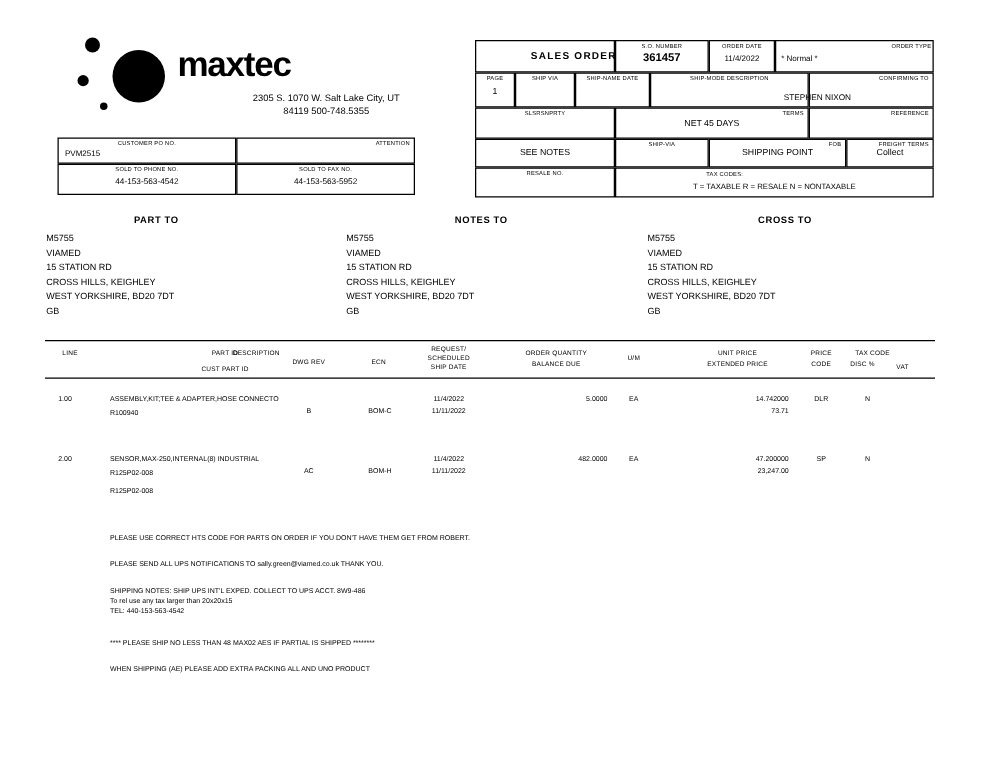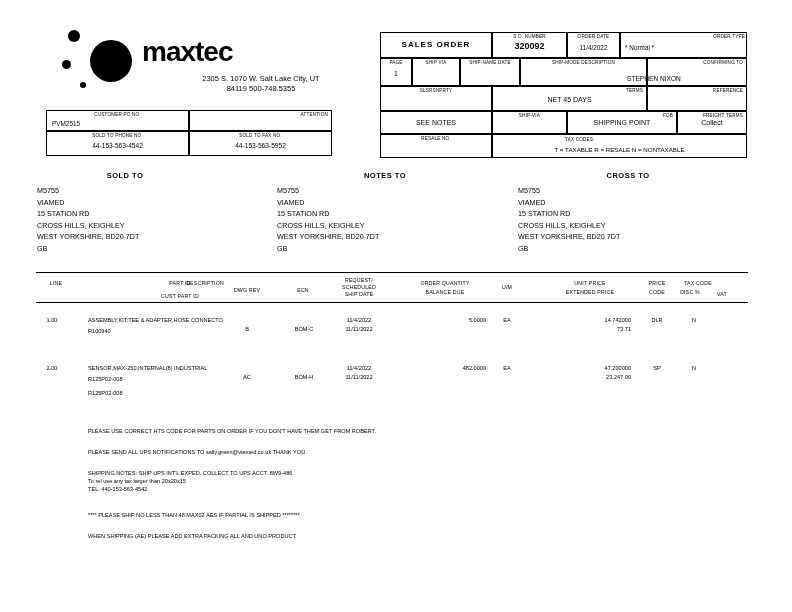--- a/index.html
+++ b/index.html
@@ -144,25 +144,25 @@
     <div class="logo-dot-mid"></div>
     <div class="logo-dot-sm"></div>
     <div class="logo-dot-xs"></div>
     <div class="logo-word">maxtec</div>
     <div class="logo-addr">2305 S. 1070 W.
 Salt Lake City, UT 84119
 500-748.5355</div>
   </div>
 
   <div class="cell" style="left:380px; top:32px; width:112px; height:26px;"></div>
-  <div class="val bold" style="left:380px; top:41px; width:112px; text-align:center; font-size:8px; letter-spacing:1px;">SALES ORDER</div>
+  <div class="val bold" style="left:380px; top:41px; width:112px; text-align:center; font-size:8px; letter-spacing:1px;padding-left:23px;">SALES ORDER</div>
 
   <div class="cell" style="left:492px; top:32px; width:75px; height:26px;"></div>
   <div class="lbl lbl-c" style="left:492px; top:34px; width:75px;">S.O. NUMBER</div>
-  <div class="val bold val-c" style="left:492px; top:42px; width:75px; font-size:9px;">320092</div>
+  <div class="val bold val-c" style="left:492px; top:42px; width:75px; font-size:9px;">361457</div>
 
   <div class="cell" style="left:567px; top:32px; width:53px; height:26px;"></div>
   <div class="lbl lbl-c" style="left:567px; top:34px; width:53px;">ORDER DATE</div>
   <div class="val val-c" style="left:567px; top:44px; width:53px; font-size:6.4px;">11/4/2022</div>
 
   <div class="cell" style="left:620px; top:32px; width:127px; height:26px;"></div>
   <div class="lbl" style="left:690px; top:34px; width:55px; text-align:right;">ORDER TYPE</div>
   <div class="val" style="left:625px; top:44px; width:80px; font-size:6.4px;">* Normal *</div>
 
   <div class="cell" style="left:380px; top:58px; width:32px; height:28px;"></div>
@@ -223,21 +223,21 @@
   <div class="val" style="left:195px; top:120px; width:130px; font-size:6.4px;"></div>
 
   <div class="cell" style="left:46px; top:131px; width:143px; height:25px;"></div>
   <div class="lbl lbl-c" style="left:46px; top:133px; width:143px;">SOLD TO PHONE NO.</div>
   <div class="val val-c" style="left:46px; top:142px; width:143px; font-size:6.6px;">44-153-563-4542</div>
 
   <div class="cell" style="left:189px; top:131px; width:143px; height:25px;"></div>
   <div class="lbl lbl-c" style="left:189px; top:133px; width:143px;">SOLD TO FAX NO.</div>
   <div class="val val-c" style="left:189px; top:142px; width:143px; font-size:6.6px;">44-153-563-5952</div>
 
-  <div class="addr-head" style="left:75px; top:171px; width:100px; text-align:center;">SOLD TO</div>
+  <div class="addr-head" style="left:75px; top:171px; width:100px; text-align:center;">PART TO</div>
   <div class="addr-body" style="left:37px; top:185px; width:220px;">M5755
 VIAMED
 15 STATION RD
 CROSS HILLS, KEIGHLEY
 WEST YORKSHIRE,  BD20 7DT
 GB</div>
 
   <div class="addr-head" style="left:335px; top:171px; width:100px; text-align:center;">NOTES TO</div>
   <div class="addr-body" style="left:277px; top:185px; width:220px;">M5755
 VIAMED

